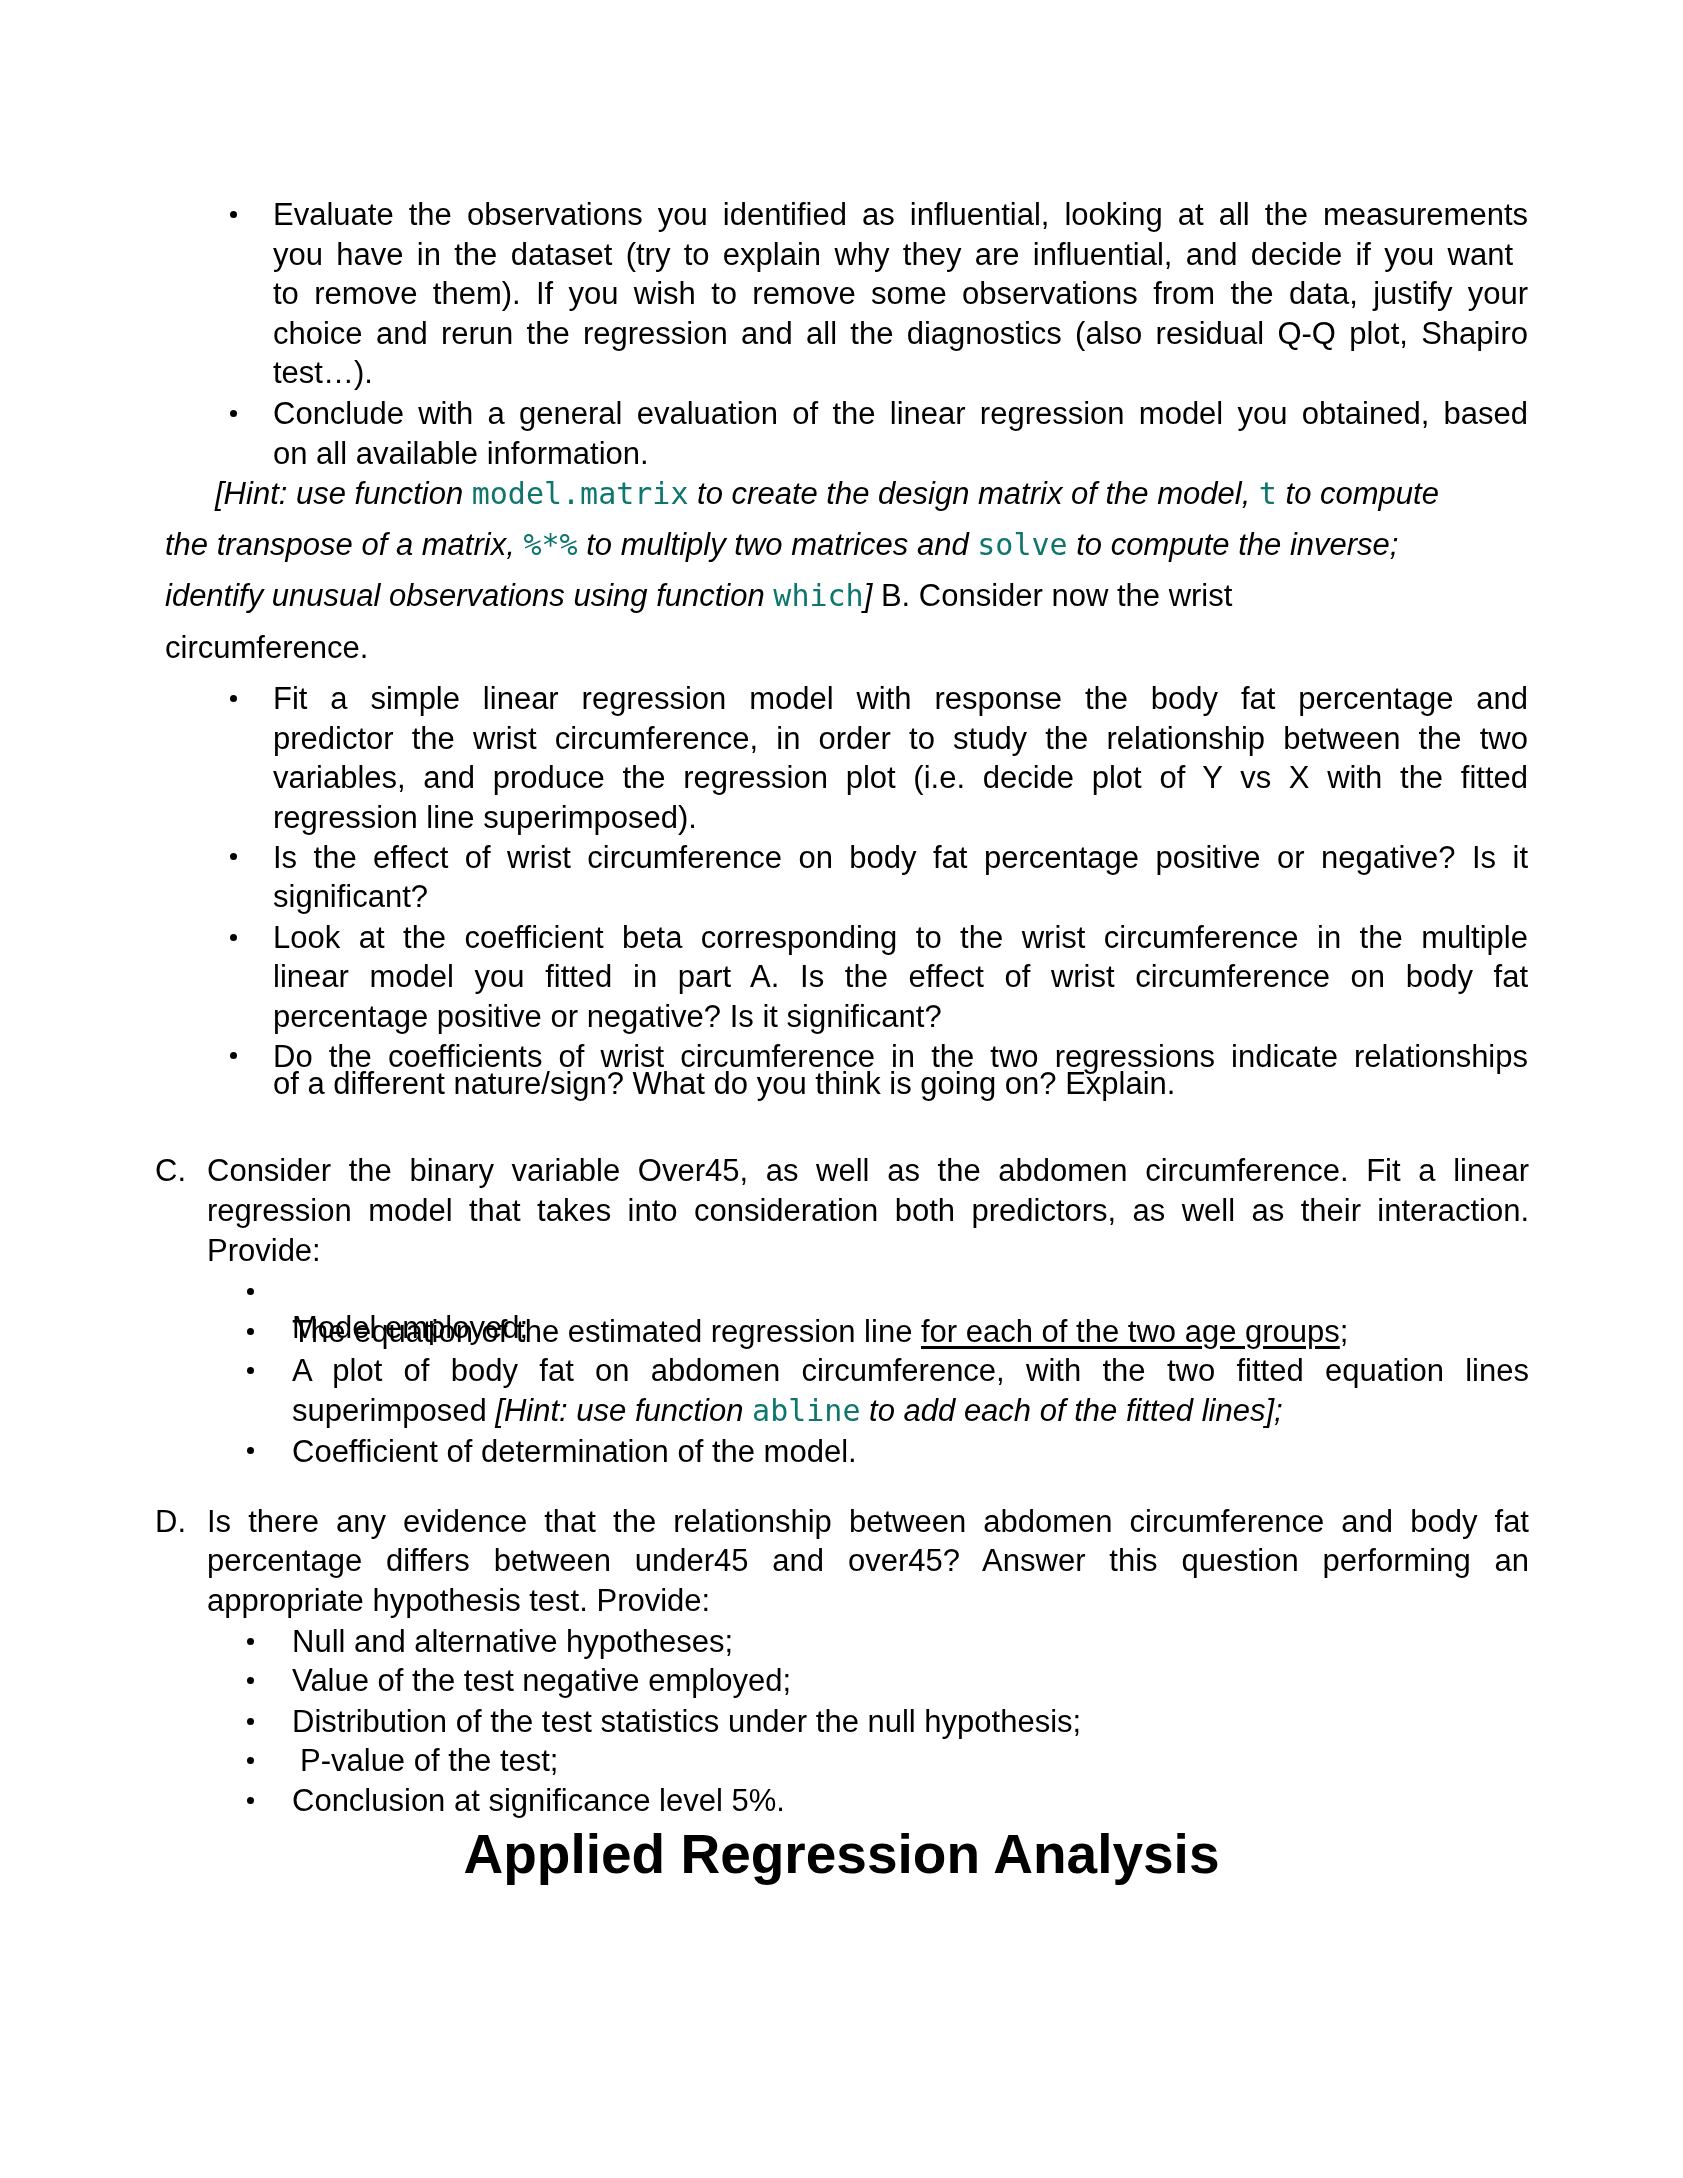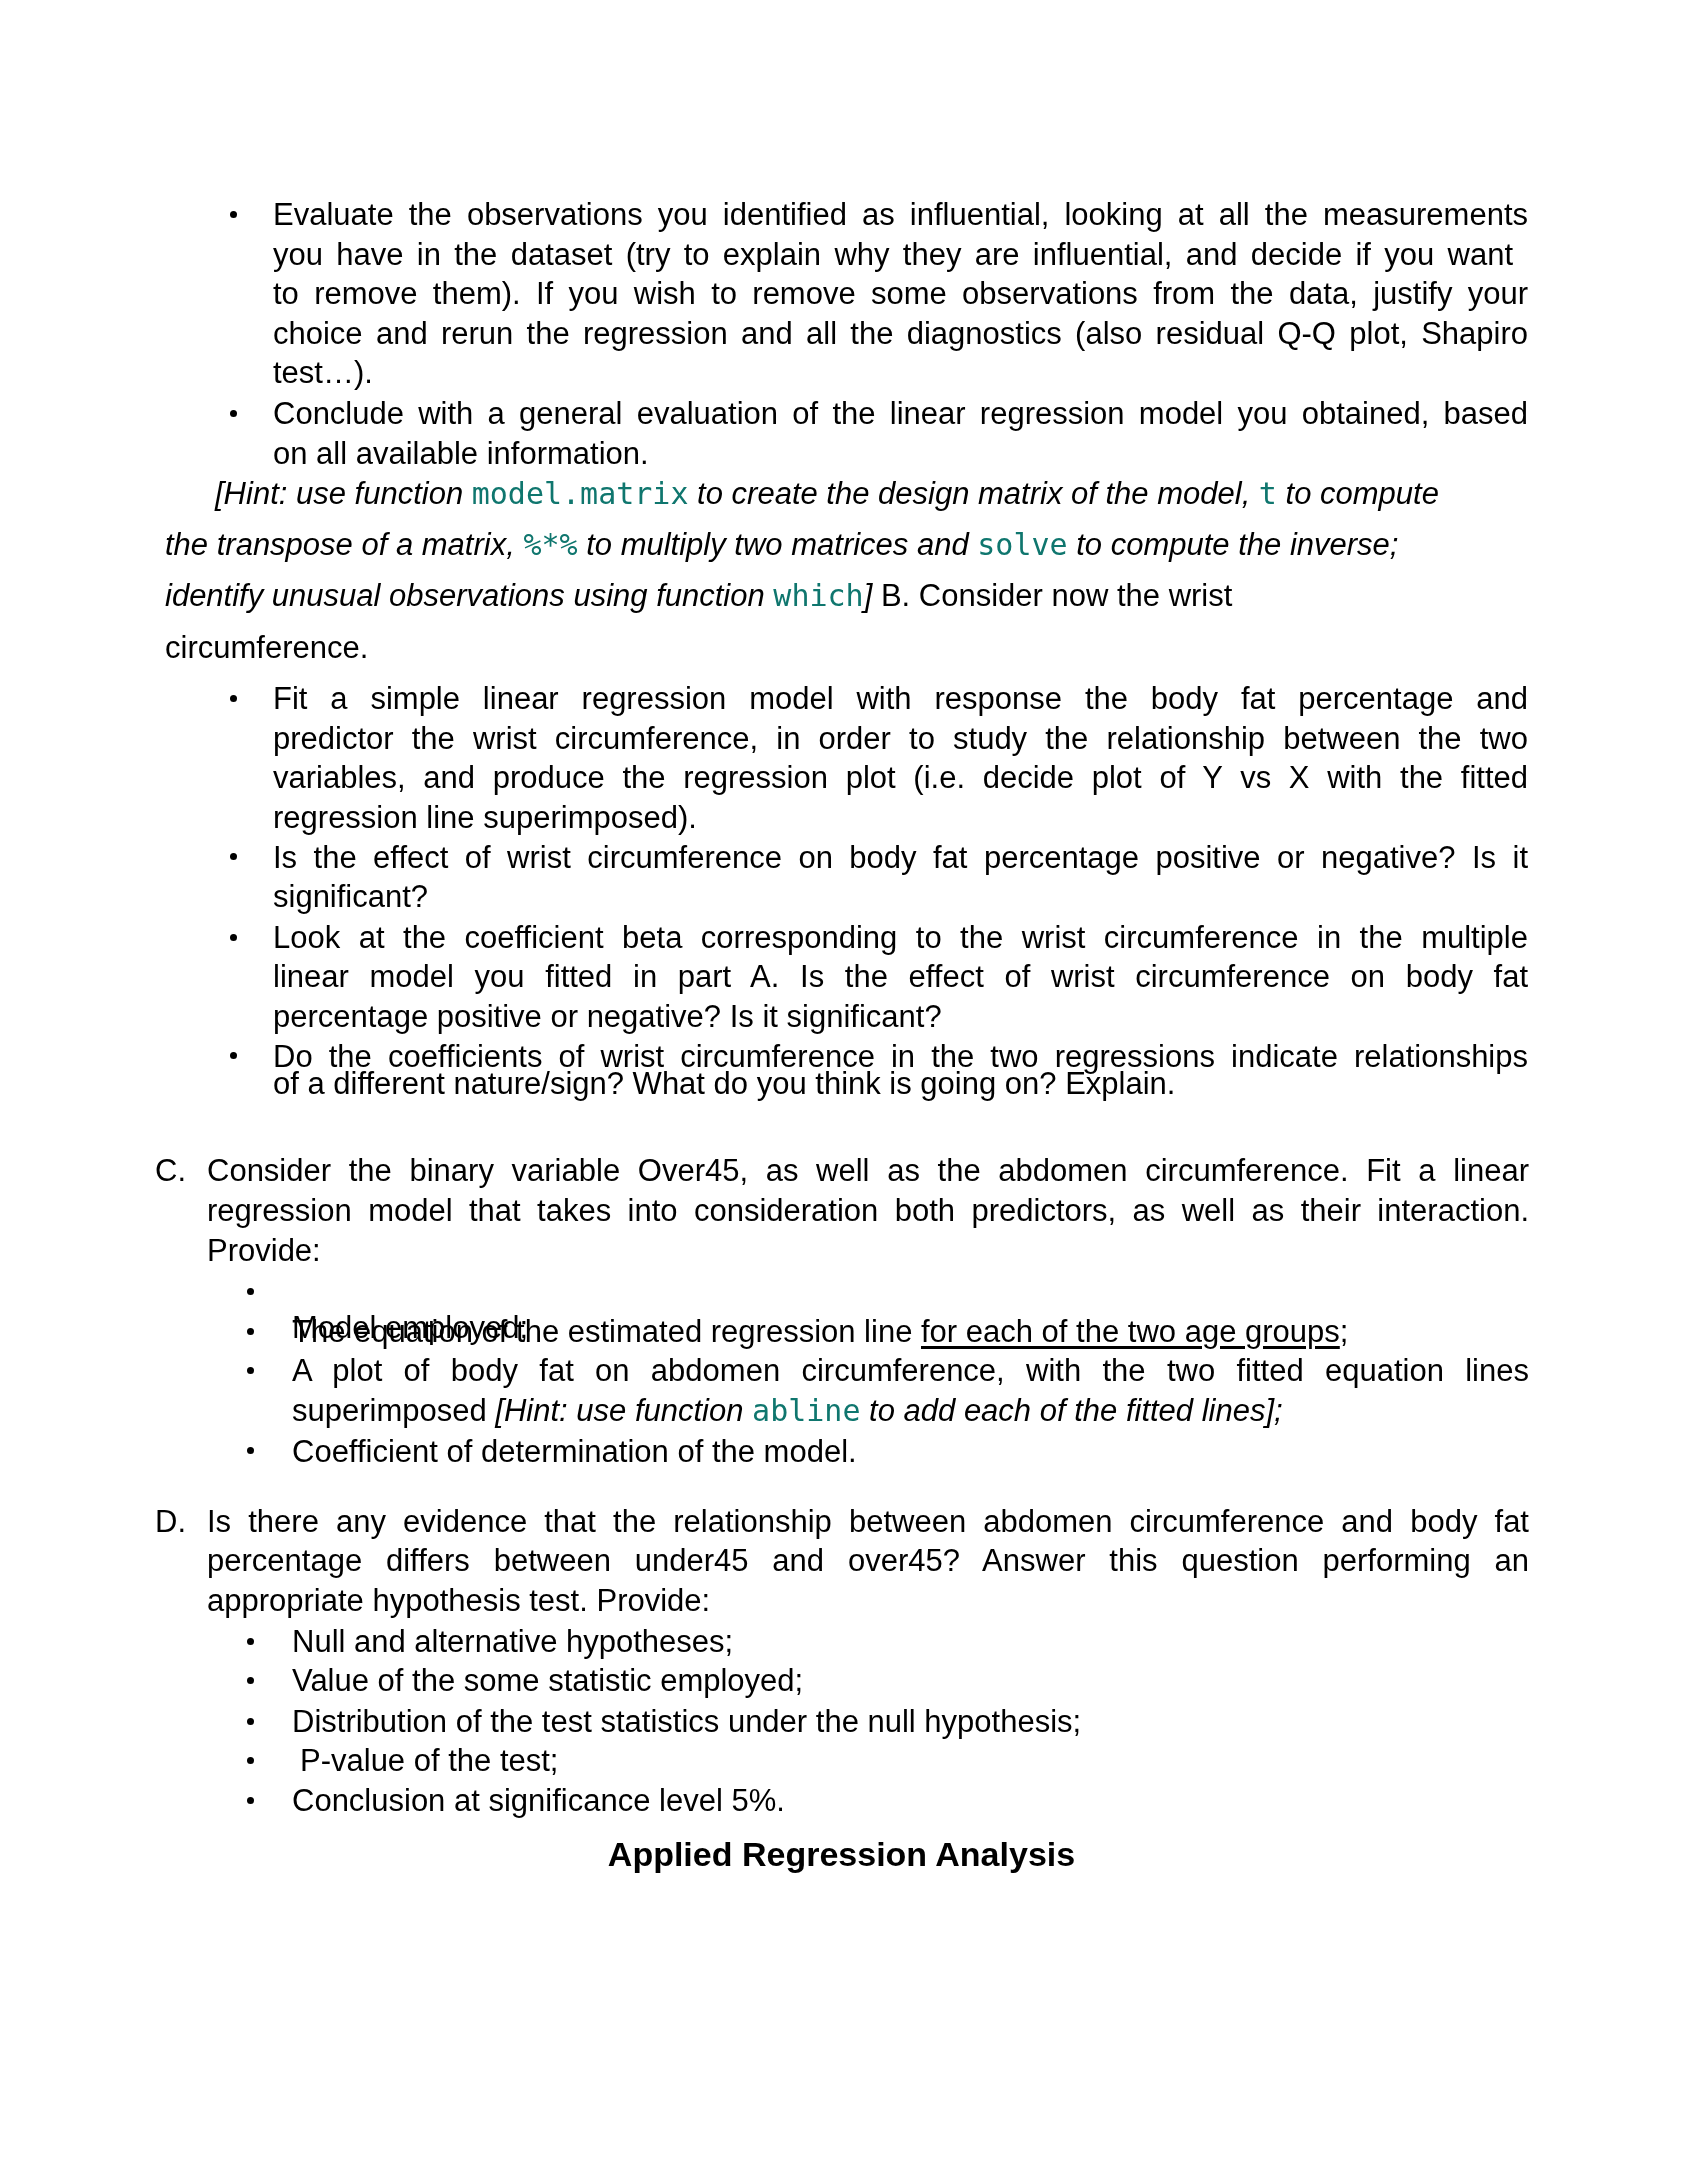--- a/index.html
+++ b/index.html
@@ -4,21 +4,21 @@
 <style>
   html,body{margin:0;padding:0;background:#fff;}
   body{width:1683px;height:2178px;position:relative;overflow:hidden;color:#000;
        font-family:"Liberation Sans",sans-serif;font-size:31px;}
   .line{position:absolute;white-space:nowrap;line-height:40px;}
   .j{position:absolute;line-height:40px;text-align:justify;text-align-last:justify;white-space:nowrap;}
   .dot{position:absolute;width:7px;height:7px;border-radius:50%;background:#000;}
   .it{font-style:italic;}
   .code{font-family:"DejaVu Sans Mono",monospace;color:#0f766e;font-style:normal;font-size:30px;}
   .u{text-decoration:underline;text-underline-offset:4px;}
-  .title{position:absolute;left:0;width:1683px;top:1822px;text-align:center;font-weight:bold;font-size:34px;line-height:65px;}
+  .title{position:absolute;left:0;width:1683px;top:1822px;text-align:center;font-weight:bold;font-size:55px;line-height:65px;}
 </style>
 </head>
 <body>
 
 <div>
   <span class="dot" style="left:230px;top:211px"></span>
   <div class="j" style="left:273px;width:1255px;top:195px">Evaluate the observations you identified as influential, looking at all the measurements</div>
   <div class="j" style="left:273px;width:1240px;top:235px">you have in the dataset (try to explain why they are influential, and decide if you want</div>
   <div class="j" style="left:273px;width:1255px;top:274px">to remove them). If you wish to remove some observations from the data, justify your</div>
   <div class="j" style="left:273px;width:1255px;top:314px">choice and rerun the regression and all the diagnostics (also residual Q-Q plot, Shapiro</div>
@@ -93,21 +93,21 @@
 
 <div>
   <div class="line" style="left:155px;top:1502px">D.</div>
   <div class="j" style="left:207px;width:1322px;top:1502px">Is there any evidence that the relationship between abdomen circumference and body fat</div>
   <div class="j" style="left:207px;width:1322px;top:1541px">percentage differs between under45 and over45? Answer this question performing an</div>
   <div class="line" style="left:207px;top:1581px">appropriate hypothesis test. Provide:</div>
 
   <span class="dot" style="left:247px;top:1638px"></span>
   <div class="line" style="left:292px;top:1622px">Null and alternative hypotheses;</div>
   <span class="dot" style="left:247px;top:1677px"></span>
-  <div class="line" style="left:292px;top:1661px">Value of the some statistic employed;</div>
+  <div class="line" style="left:292px;top:1661px">Value of the test negative employed;</div>
   <span class="dot" style="left:247px;top:1718px"></span>
   <div class="line" style="left:292px;top:1702px">Distribution of the test statistics under the null hypothesis;</div>
   <span class="dot" style="left:247px;top:1757px"></span>
   <div class="line" style="left:300px;top:1741px">P-value of the test;</div>
   <span class="dot" style="left:247px;top:1797px"></span>
   <div class="line" style="left:292px;top:1781px">Conclusion at significance level 5%.</div>
 </div>
 
 <div class="title">Applied Regression Analysis</div>
 

